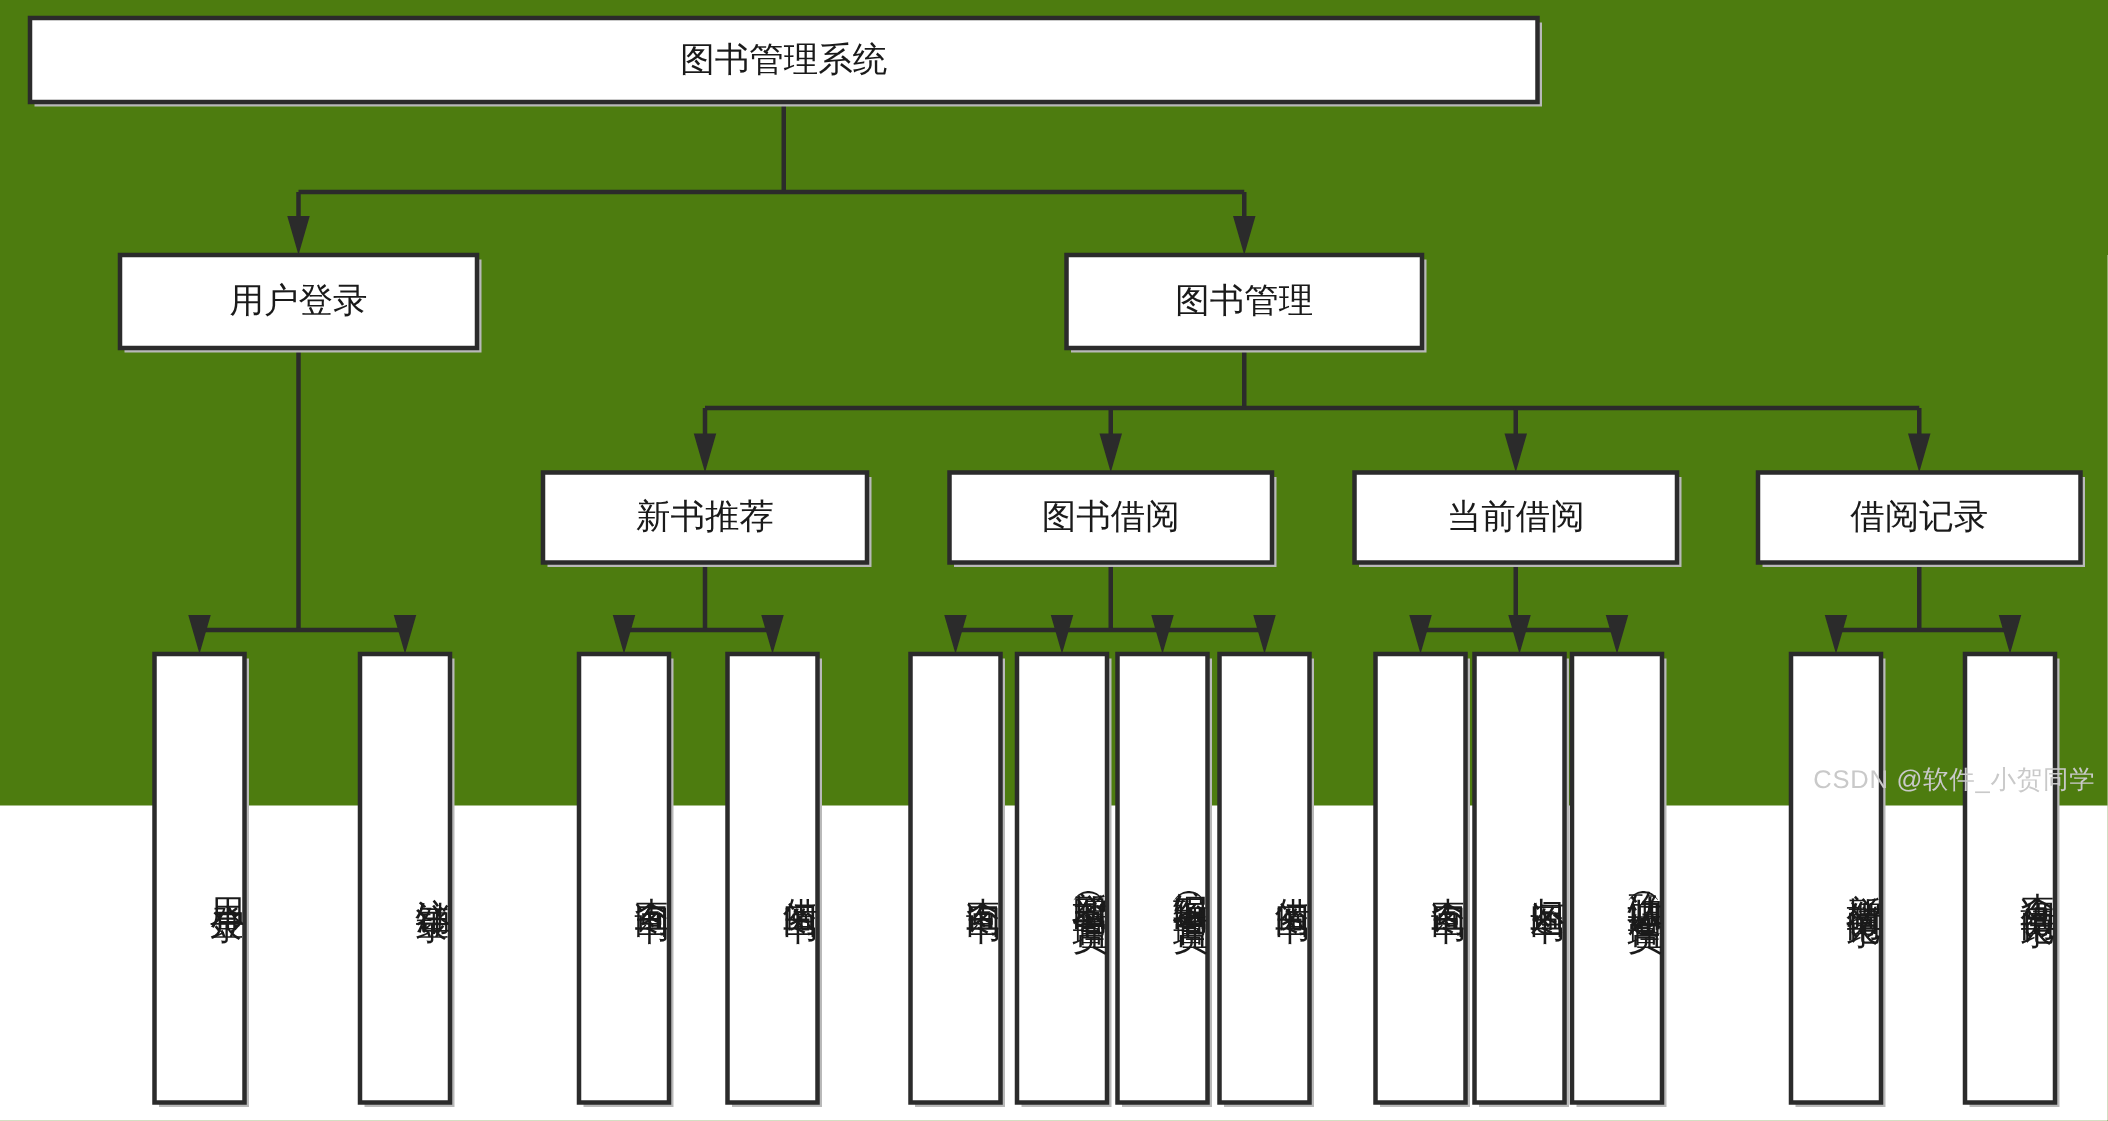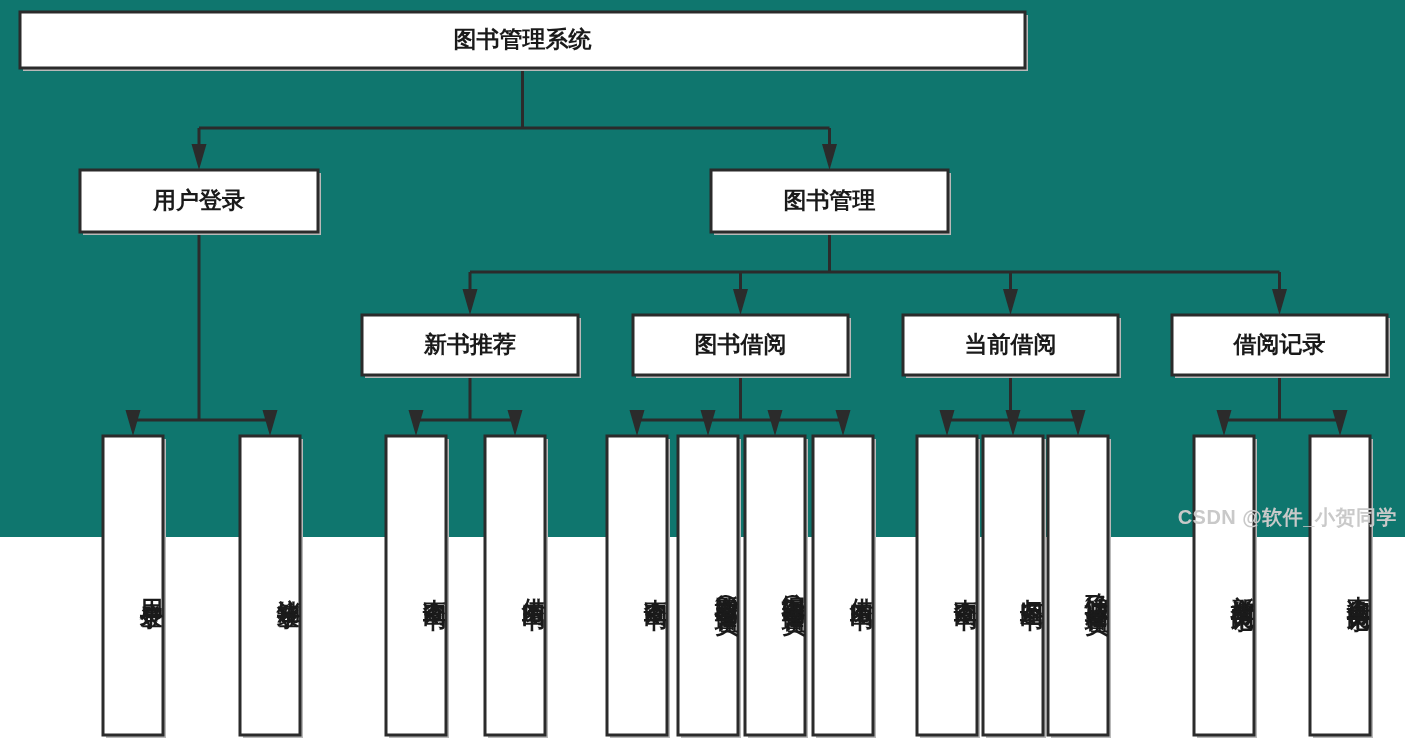--- a/index.html
+++ b/index.html
@@ -10,22 +10,21 @@
   body {
     width: 1405px;
     height: 747px;
     overflow: hidden;
     font-family: "Liberation Sans", "DejaVu Sans", sans-serif;
   }
   #diagram-root {
     position: relative;
     width: 1405px;
     height: 537px;
-    background: #0f766e;
-    font-weight: bold;
+    background: #4d7c0f;
   }
   svg.flow {
     position: absolute;
     top: 0;
     left: 0;
     width: 1405px;
     height: 747px;
     display: block;
   }
   .node-box {
@@ -62,21 +61,21 @@
     color: #1a1a1a;
     letter-spacing: 3px;
     white-space: nowrap;
     pointer-events: none;
   }
   .watermark {
     position: absolute;
     right: 8px;
     bottom: 6px;
     font-family: "Liberation Sans", "DejaVu Sans", sans-serif;
-    font-size: 20px;
+    font-size: 17px;
     color: #c9c9c9;
     letter-spacing: 0.5px;
     white-space: nowrap;
   }
 </style>
 </head>
 <body>
 
 <div id="diagram-root">
 

